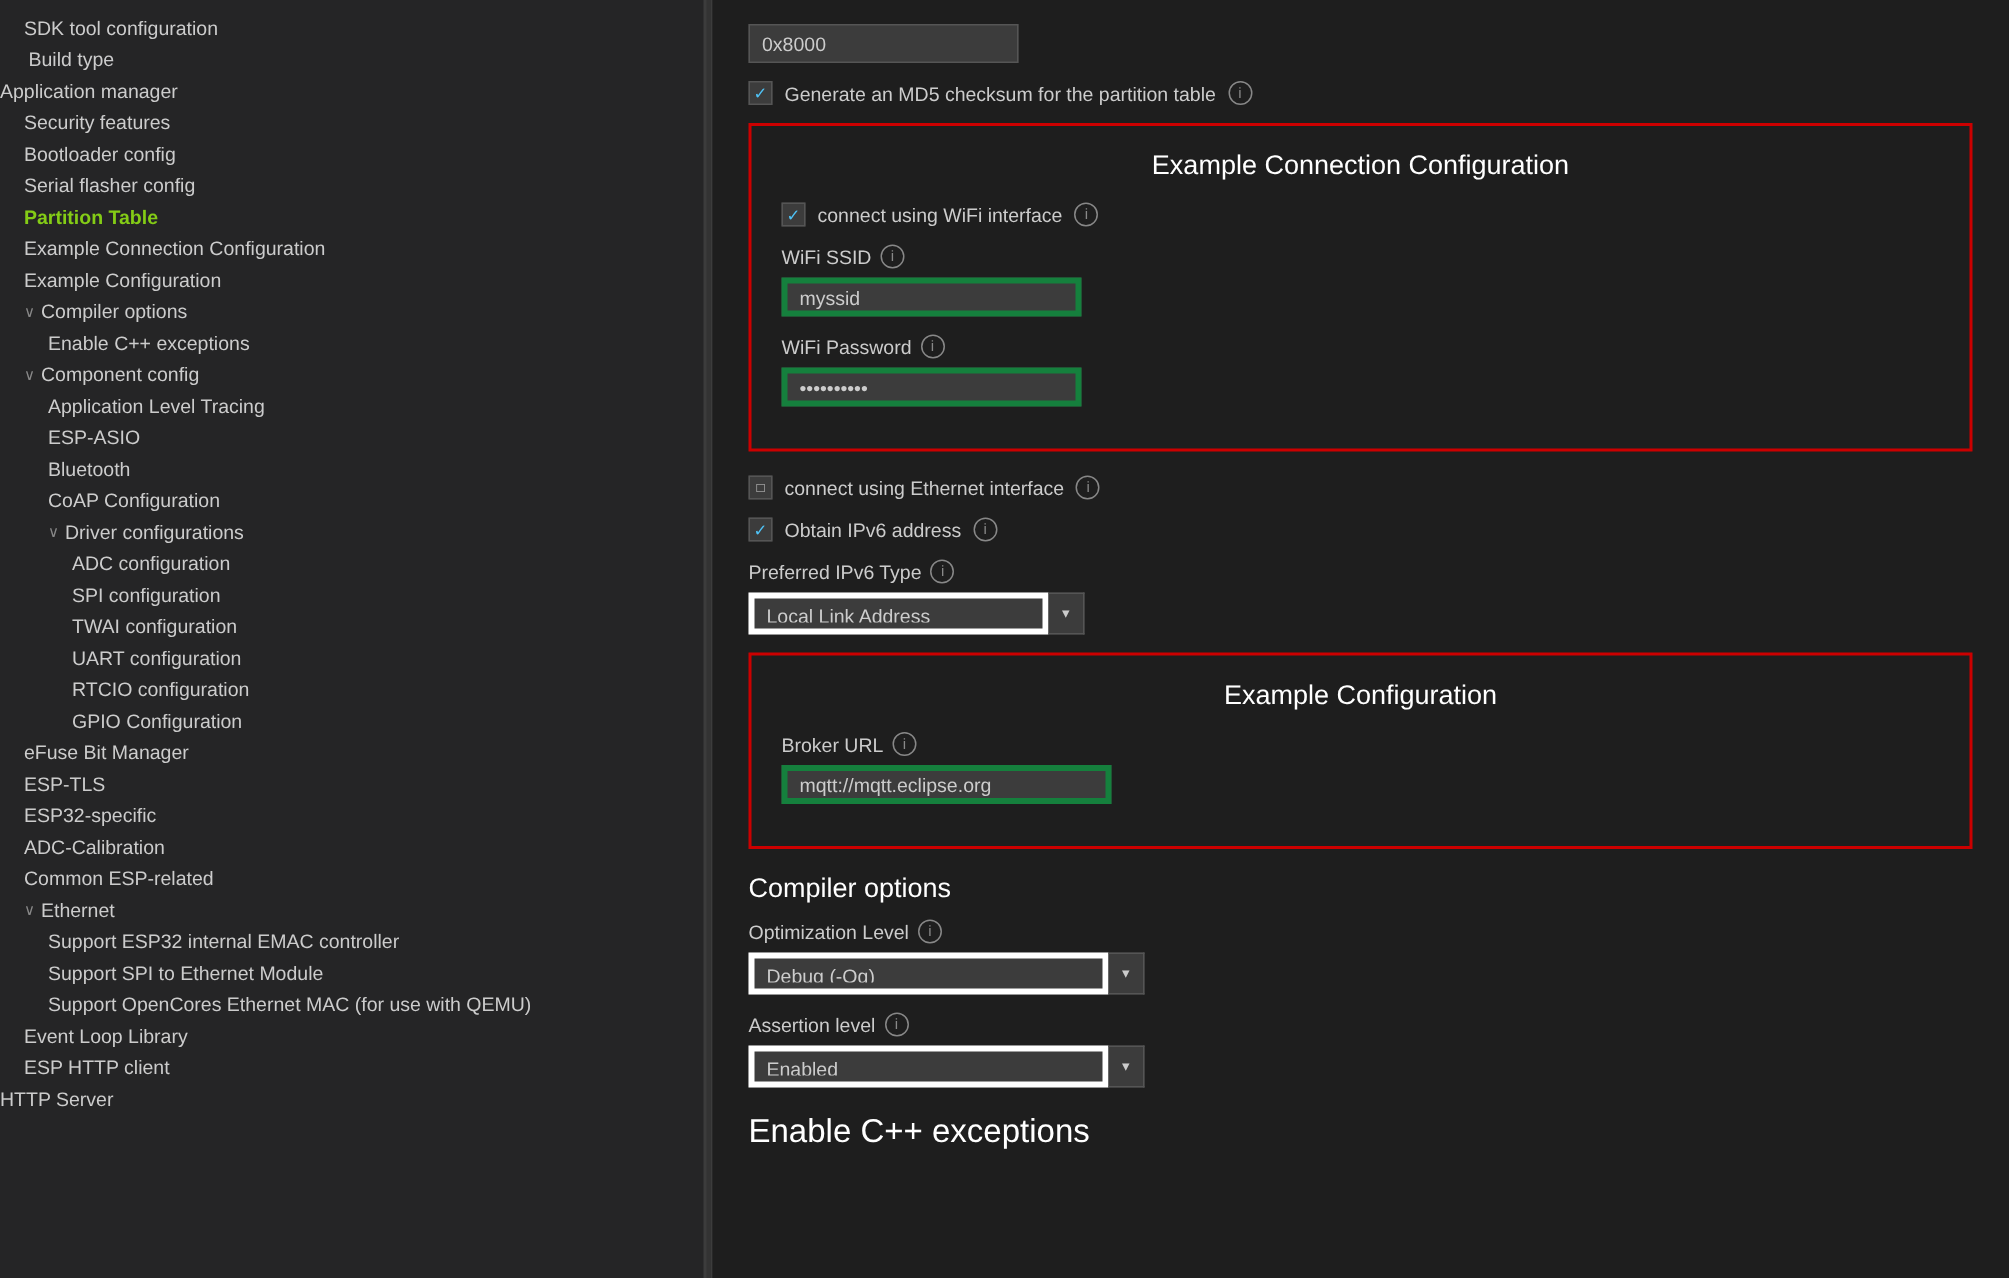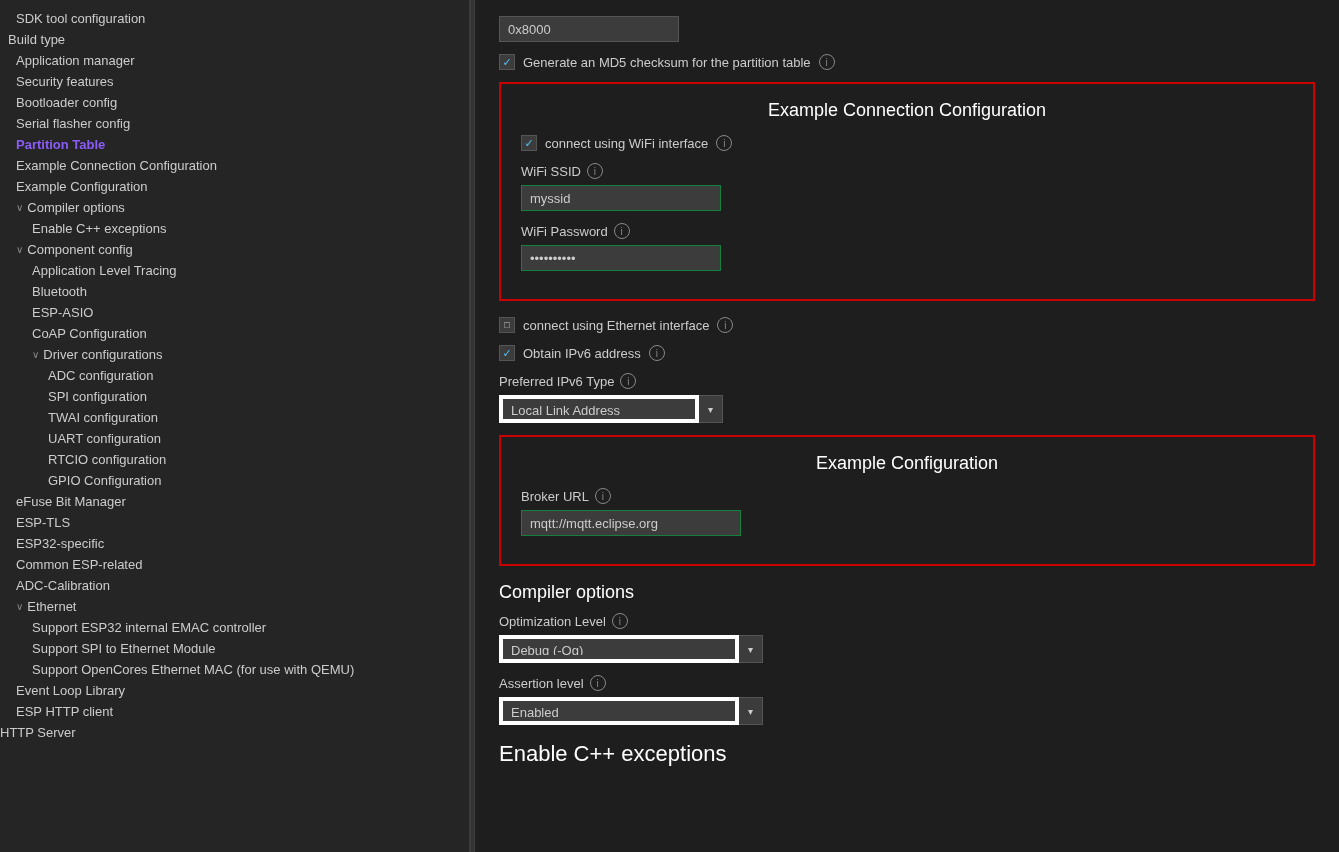--- a/index.html
+++ b/index.html
@@ -22,21 +22,21 @@
       padding: 8px 0;
       border-right: 1px solid #3c3c3c;
     }
     .sidebar-item {
       padding: 3px 16px;
       cursor: pointer;
       white-space: nowrap;
       color: #cccccc;
       font-size: 13px;
     }
-    .sidebar-item.bold { font-weight: bold; color: #8b5cf6; }
+    .sidebar-item.bold { font-weight: bold; color: #84cc16; }
     .sidebar-collapse {
       display: flex;
       align-items: center;
       gap: 4px;
       padding: 3px 16px;
       cursor: pointer;
     }
     .chevron { font-size: 10px; color: #888; }
 
     
@@ -114,21 +114,21 @@
     }
     .field-label {
       color: #cccccc;
       margin-bottom: 6px;
       display: flex;
       align-items: center;
       gap: 6px;
     }
     .field-input {
       background: #3c3c3c;
-      border: 1px solid #15803d;
+      border: 4px solid #15803d;
       color: #cccccc;
       padding: 4px 8px;
       font-size: 13px;
       width: 200px;
       height: 26px;
       margin-bottom: 12px;
       display: block;
     }
 
     
@@ -176,56 +176,56 @@
       margin-bottom: 10px;
       margin-top: 8px;
     }
   </style>
 </head>
 <body>
 
 <div class="sidebar">
 
 <div class="sidebar-item" style="padding-left: 16px;"><span>SDK tool configuration</span></div>
-    <div class="sidebar-item" style="padding-left: 8px;"><span>Build type</span></div>
-    <div class="sidebar-item" style="padding-left: 16px;"><span>Application manager</span></div>
+    <div class="sidebar-item" style="padding-left: 19px;"><span>Build type</span></div>
+    <div class="sidebar-item" style="padding-left: 0;"><span>Application manager</span></div>
     <div class="sidebar-item" style="padding-left: 16px;"><span>Security features</span></div>
     <div class="sidebar-item" style="padding-left: 16px;"><span>Bootloader config</span></div>
     <div class="sidebar-item" style="padding-left: 16px;"><span>Serial flasher config</span></div>
     <div class="sidebar-item bold" style="padding-left: 16px;"><span>Partition Table</span></div>
     <div class="sidebar-item" style="padding-left: 16px;"><span>Example Connection Configuration</span></div>
     <div class="sidebar-item" style="padding-left: 16px;"><span>Example Configuration</span></div>
     <div class="sidebar-collapse" style="padding-left: 16px;">
       <span class="chevron">∨</span>
       <span>Compiler options</span>
     </div>
     <div class="sidebar-item" style="padding-left: 32px;"><span>Enable C++ exceptions</span></div>
     <div class="sidebar-collapse" style="padding-left: 16px;">
       <span class="chevron">∨</span>
       <span>Component config</span>
     </div>
     <div class="sidebar-item" style="padding-left: 32px;"><span>Application Level Tracing</span></div>
+    <div class="sidebar-item" style="padding-left: 32px;"><span>ESP-ASIO</span></div>
     <div class="sidebar-item" style="padding-left: 32px;"><span>Bluetooth</span></div>
-    <div class="sidebar-item" style="padding-left: 32px;"><span>ESP-ASIO</span></div>
     <div class="sidebar-item" style="padding-left: 32px;"><span>CoAP Configuration</span></div>
     <div class="sidebar-collapse" style="padding-left: 32px;">
       <span class="chevron">∨</span>
       <span>Driver configurations</span>
     </div>
     <div class="sidebar-item" style="padding-left: 48px;"><span>ADC configuration</span></div>
     <div class="sidebar-item" style="padding-left: 48px;"><span>SPI configuration</span></div>
     <div class="sidebar-item" style="padding-left: 48px;"><span>TWAI configuration</span></div>
     <div class="sidebar-item" style="padding-left: 48px;"><span>UART configuration</span></div>
     <div class="sidebar-item" style="padding-left: 48px;"><span>RTCIO configuration</span></div>
     <div class="sidebar-item" style="padding-left: 48px;"><span>GPIO Configuration</span></div>
     <div class="sidebar-item" style="padding-left: 16px;"><span>eFuse Bit Manager</span></div>
     <div class="sidebar-item" style="padding-left: 16px;"><span>ESP-TLS</span></div>
     <div class="sidebar-item" style="padding-left: 16px;"><span>ESP32-specific</span></div>
+    <div class="sidebar-item" style="padding-left: 16px;"><span>ADC-Calibration</span></div>
     <div class="sidebar-item" style="padding-left: 16px;"><span>Common ESP-related</span></div>
-    <div class="sidebar-item" style="padding-left: 16px;"><span>ADC-Calibration</span></div>
     <div class="sidebar-collapse" style="padding-left: 16px;">
       <span class="chevron">∨</span>
       <span>Ethernet</span>
     </div>
     <div class="sidebar-item" style="padding-left: 32px;"><span>Support ESP32 internal EMAC controller</span></div>
     <div class="sidebar-item" style="padding-left: 32px;"><span>Support SPI to Ethernet Module</span></div>
     <div class="sidebar-item" style="padding-left: 32px;"><span>Support OpenCores Ethernet MAC (for use with QEMU)</span></div>
     <div class="sidebar-item" style="padding-left: 16px;"><span>Event Loop Library</span></div>
     <div class="sidebar-item" style="padding-left: 16px;"><span>ESP HTTP client</span></div>
     <div class="sidebar-item" style="padding-left: 0;"><span>HTTP Server</span></div>

